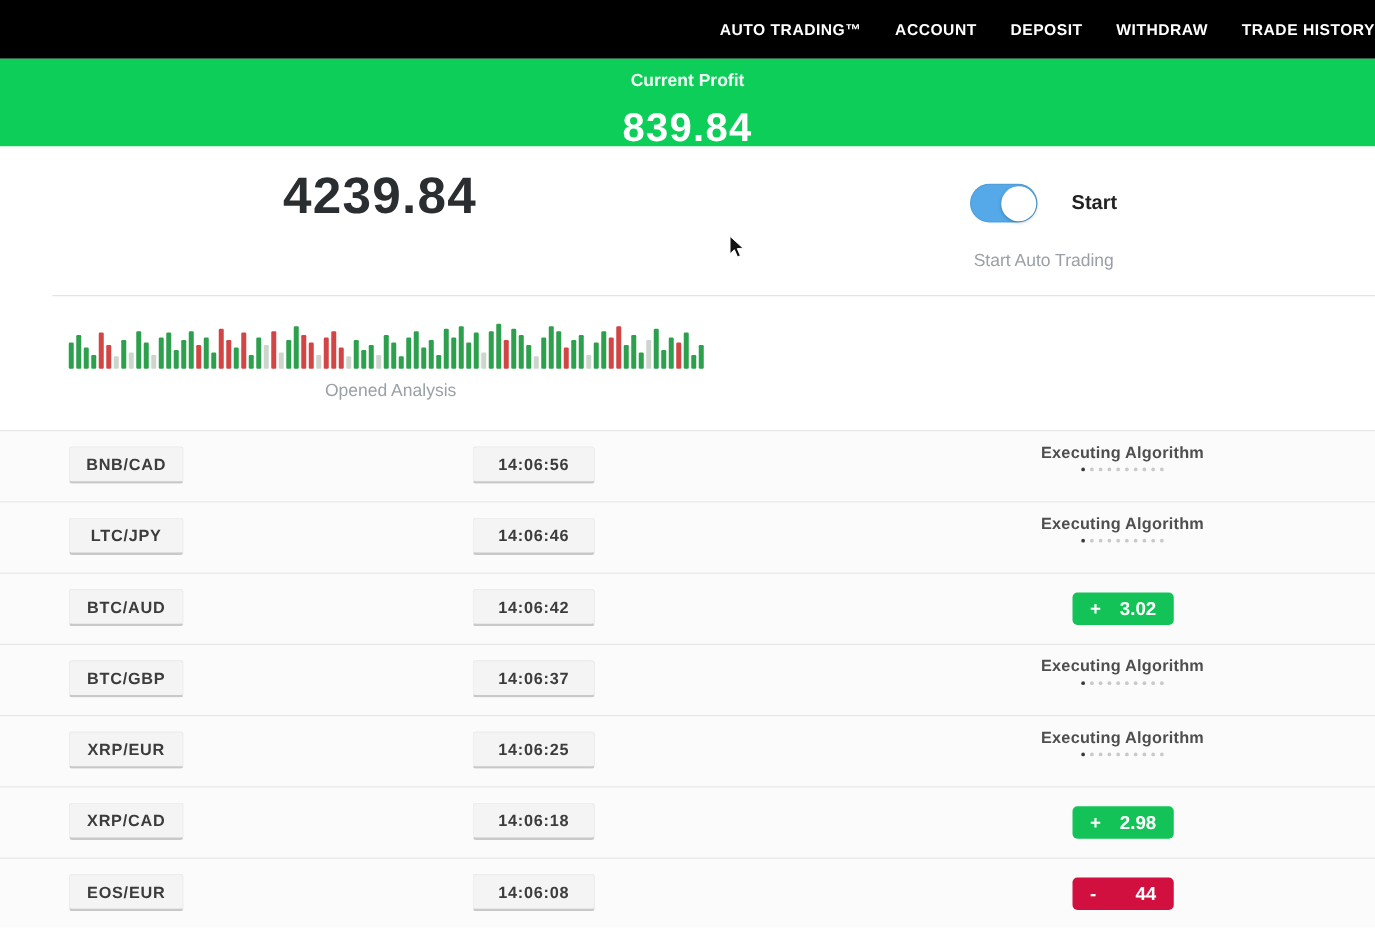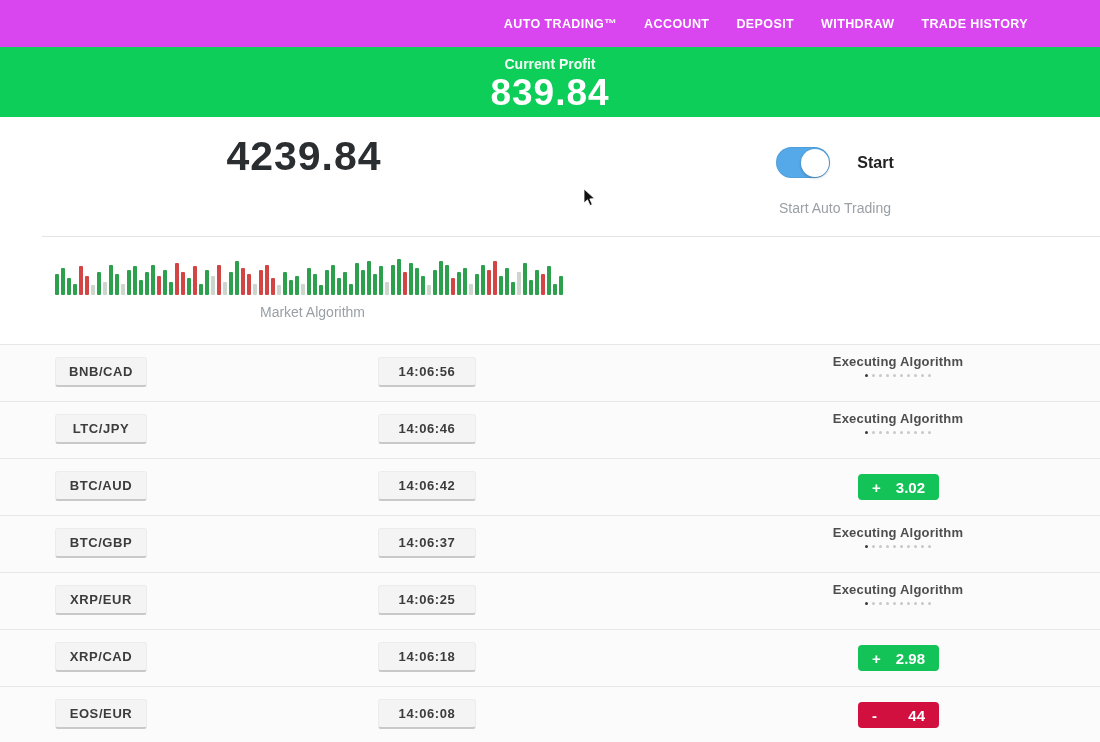--- a/index.html
+++ b/index.html
@@ -1,30 +1,30 @@
 <!DOCTYPE html>
 <html><head>
 <meta charset="utf-8">
 <style>
   * { margin:0; padding:0; box-sizing:border-box; }
   html,body { width:1100px; height:742px; overflow:hidden; background:#fff;
     font-family:"Liberation Sans", sans-serif; }
   .page { position:relative; width:1100px; height:742px; background:#fff; }
 
   
-  .nav { height:47px; background:#d946ef; display:flex; align-items:center;
-    justify-content:flex-end; padding-right:72px; gap:27px; }
+  .nav { height:47px; background:#000000; display:flex; align-items:center;
+    justify-content:flex-end; gap:27px; }
   .nav-item { color:#fff; font-size:12.5px; font-weight:bold; letter-spacing:.4px;
     cursor:pointer; white-space:nowrap; }
 
   
   .banner { height:70px; background:#0cce58; color:#fff; text-align:center;
     padding-top:9px; }
   .banner-label { font-size:14px; font-weight:bold; opacity:.95;text-align:center; }
-  .banner-value { font-size:37px; font-weight:bold; letter-spacing:1px; margin-top:0; }
+  .banner-value { font-size:32px; font-weight:bold; letter-spacing:1px; margin-top:12px; }
 
   
   .section-top { position:relative; height:119px; }
   .balance-box { position:absolute; left:34px; top:16px; width:540px; text-align:center; }
   .balance-value { font-size:41px; font-weight:bold; color:#2b2e31; letter-spacing:1px; }
   .muted { color:#9aa0a5; font-size:13px; }
   .balance-caption { margin-top:16px; }
   .toggle-box { position:absolute; left:620px; top:30px; width:430px; text-align:center; }
   .toggle-row { display:flex; align-items:center; justify-content:center; gap:27px; }
   .switch { width:54px; height:31px; border-radius:16px; background:#55a9e8;
@@ -184,21 +184,21 @@
           <div class="bar" style="height: 13px; background: rgb(44, 160, 76);"></div>
           <div class="bar" style="height: 23px; background: rgb(204, 214, 204);"></div>
           <div class="bar" style="height: 32px; background: rgb(44, 160, 76);"></div>
           <div class="bar" style="height: 15px; background: rgb(44, 160, 76);"></div>
           <div class="bar" style="height: 25px; background: rgb(44, 160, 76);"></div>
           <div class="bar" style="height: 21px; background: rgb(211, 69, 69);"></div>
           <div class="bar" style="height: 29px; background: rgb(44, 160, 76);"></div>
           <div class="bar" style="height: 11px; background: rgb(44, 160, 76);"></div>
           <div class="bar" style="height: 19px; background: rgb(44, 160, 76);"></div>
         </div>
-      <div class="muted market-caption">Market Algorithm</div>
+      <div class="muted market-caption">Opened Analysis</div>
     </div>
   </div>
 
   <div class="rows" id="rows">
       <div class="trow">
         <div class="chip chip-pair">BNB/CAD</div>
         <div class="chip chip-time">14:06:56</div>
         <div class="status-cell">
           <div class="status-label">Executing Algorithm</div>
           <div class="dots">

